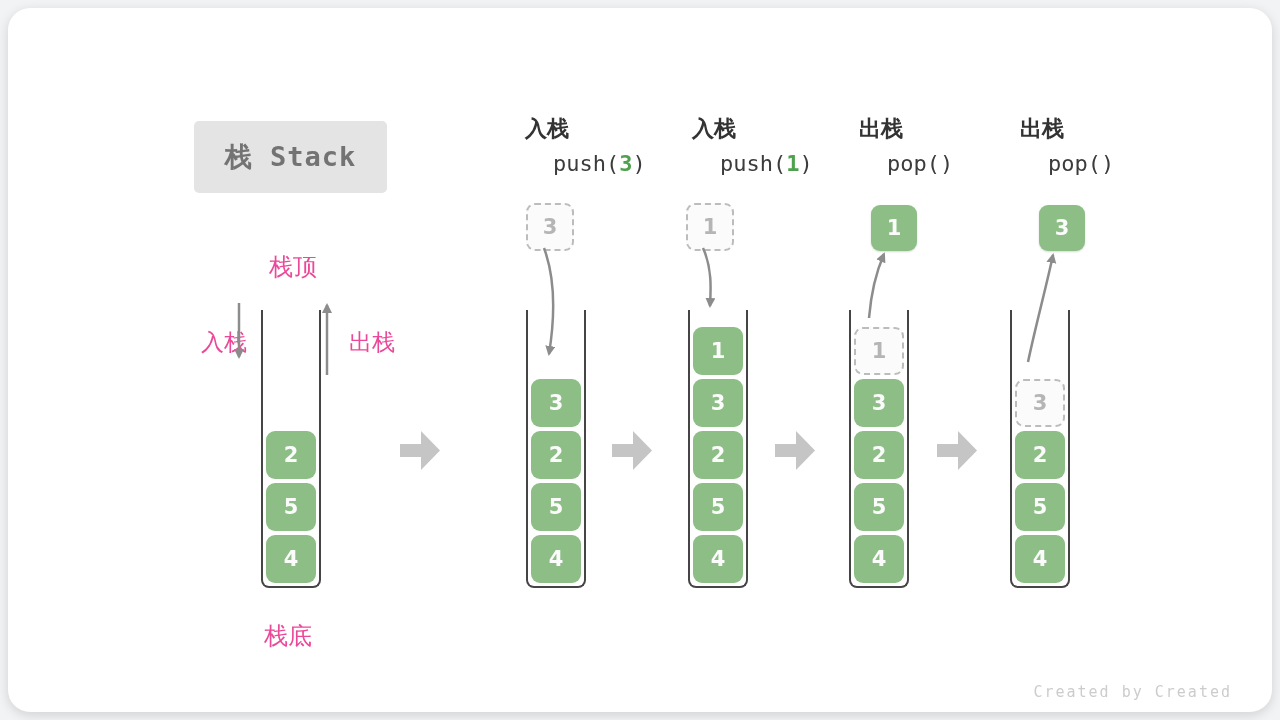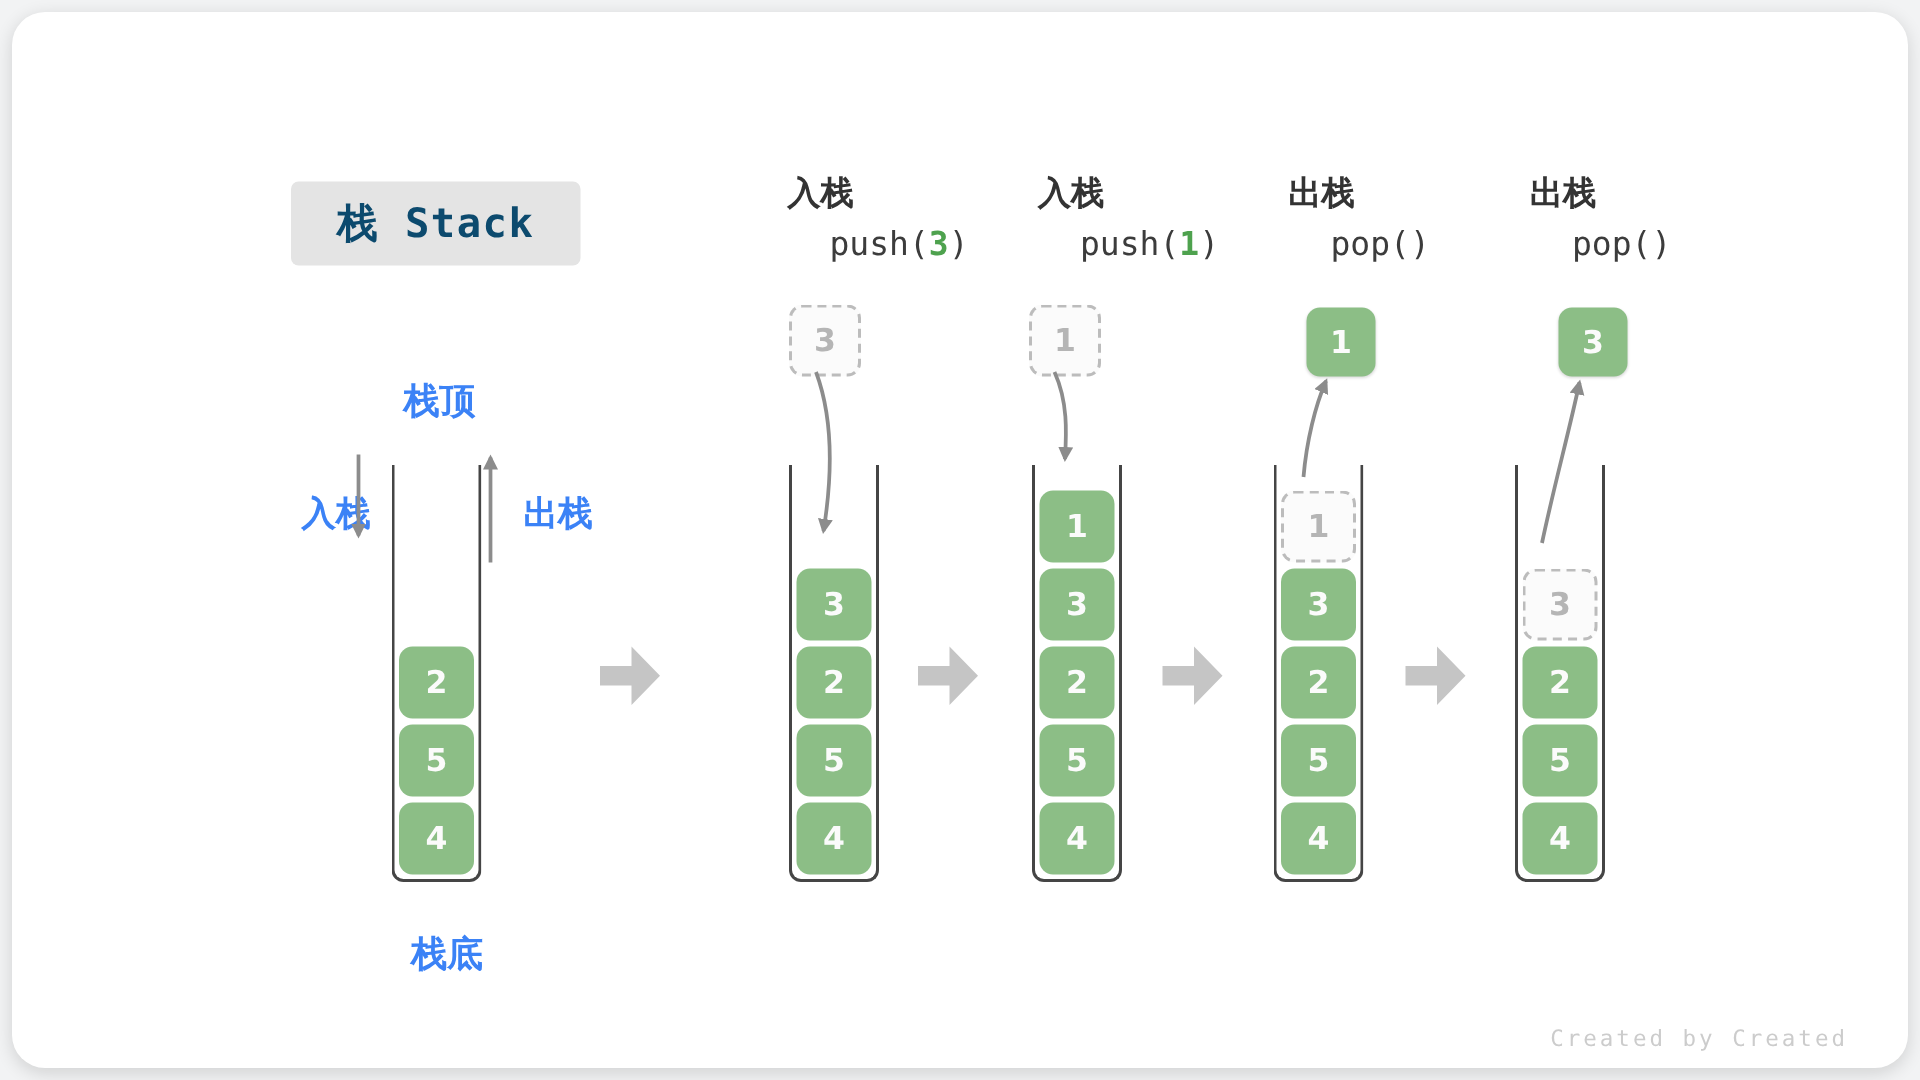--- a/index.html
+++ b/index.html
@@ -7,31 +7,31 @@
   .card {
     position:absolute; left:8px; top:8px; width:1264px; height:704px;
     background:#ffffff; border-radius:22px;
     box-shadow:0 3px 12px rgba(0,0,0,.14);
     overflow:hidden;
   }
   .abs { position:absolute; }
 
   
   .title-box {
-    left:186px; top:113px; width:193px; height:56px;
+    left:186px; top:113px; width:193px; height:72px;
     background:#e4e4e4; border-radius:5px;
     display:flex; align-items:center; justify-content:center;
     font-family:"DejaVu Sans Mono","Liberation Mono",monospace;
-    font-weight:bold; font-size:27px; color:#0c4a6e; letter-spacing:1px;
+    font-weight:bold; font-size:27px; color:#737373; letter-spacing:1px;
   }
 
   
-  .lbl { font-weight:bold; color:#3b82f6; font-size:24px; }
+  .lbl { font-weight:normal; color:#ec4899; font-size:24px; }
   .lbl-top    { left:256px; top:243px; width:58px; text-align:center; }
-  .lbl-bottom { left:256px; top:612px; width:58px; text-align:right; }
+  .lbl-bottom { left:256px; top:612px; width:58px; text-align:left; }
   .lbl-push   { left:193px; top:319px; font-size:23px; }
   .lbl-pop    { left:341px; top:319px; font-size:23px; }
 
   
   .col-head { font-size:22px; color:#333; }
   .col-head .cn { font-weight:bold; display:block; }
   .col-head .code {
     display:block; margin-top:7px;
     font-family:"DejaVu Sans Mono","Liberation Mono",monospace;
     color:#3c3c3c; font-size:22px;margin-left:28px;

